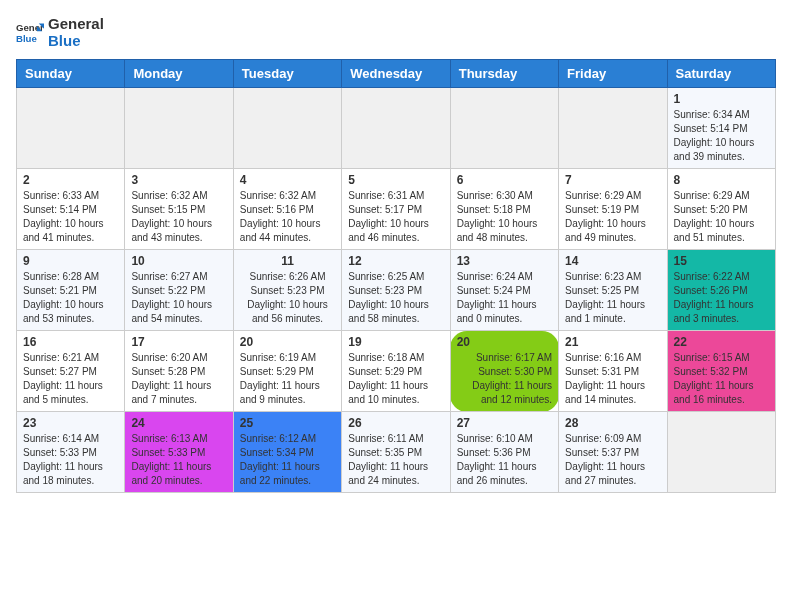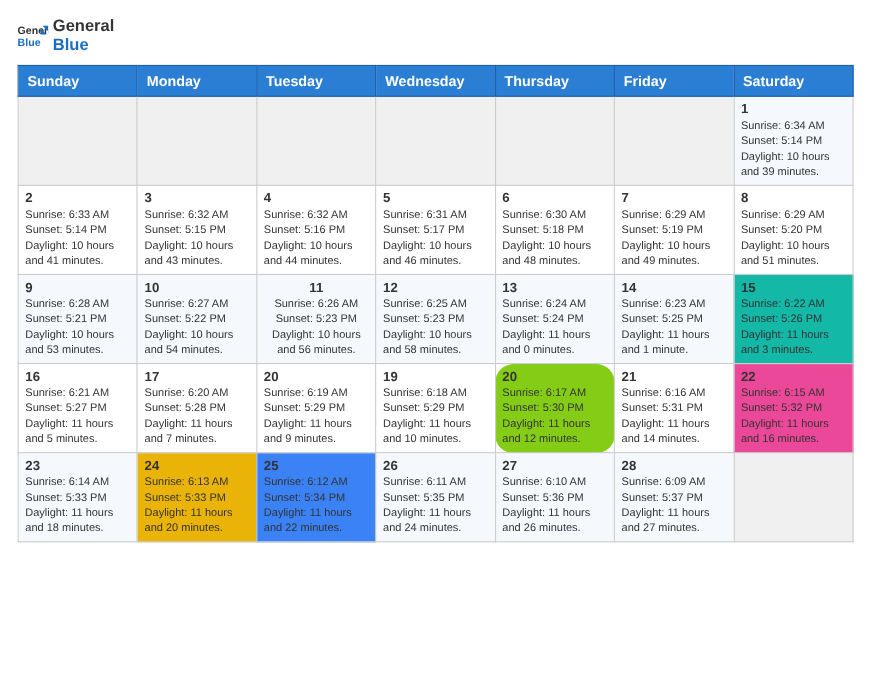--- a/index.html
+++ b/index.html
@@ -262,21 +262,21 @@
         </td>
         <td style="background: rgb(255, 255, 255);">
           <span class="day-num">19</span>
           <div class="day-info" style="white-space: pre-line;">Sunrise: 6:18 AM
 Sunset: 5:29 PM
 Daylight: 11 hours
 and 10 minutes.</div>
         </td>
         <td style="background: #84cc16; border-radius: 17px;">
           <span class="day-num">20</span>
-          <div class="day-info" style="white-space: pre-line;">Sunrise: 6:17 AM
+          <div class="day-info" style="white-space: pre-line; text-align: right;">Sunrise: 6:17 AM
 Sunset: 5:30 PM
 Daylight: 11 hours
 and 12 minutes.</div>
         </td>
         <td style="background: rgb(255, 255, 255);">
           <span class="day-num">21</span>
           <div class="day-info" style="white-space: pre-line;">Sunrise: 6:16 AM
 Sunset: 5:31 PM
 Daylight: 11 hours
 and 14 minutes.</div>
@@ -290,21 +290,21 @@
         </td>
       </tr>
       <tr>
         <td style="background: rgb(245, 248, 253);">
           <span class="day-num">23</span>
           <div class="day-info" style="white-space: pre-line;">Sunrise: 6:14 AM
 Sunset: 5:33 PM
 Daylight: 11 hours
 and 18 minutes.</div>
         </td>
-        <td style="background: #eab308;">
+        <td style="background: #d946ef;">
           <span class="day-num">24</span>
           <div class="day-info" style="white-space: pre-line;">Sunrise: 6:13 AM
 Sunset: 5:33 PM
 Daylight: 11 hours
 and 20 minutes.</div>
         </td>
         <td style="background: #3b82f6; margin-top: 35px;">
           <span class="day-num">25</span>
           <div class="day-info" style="white-space: pre-line;">Sunrise: 6:12 AM
 Sunset: 5:34 PM

